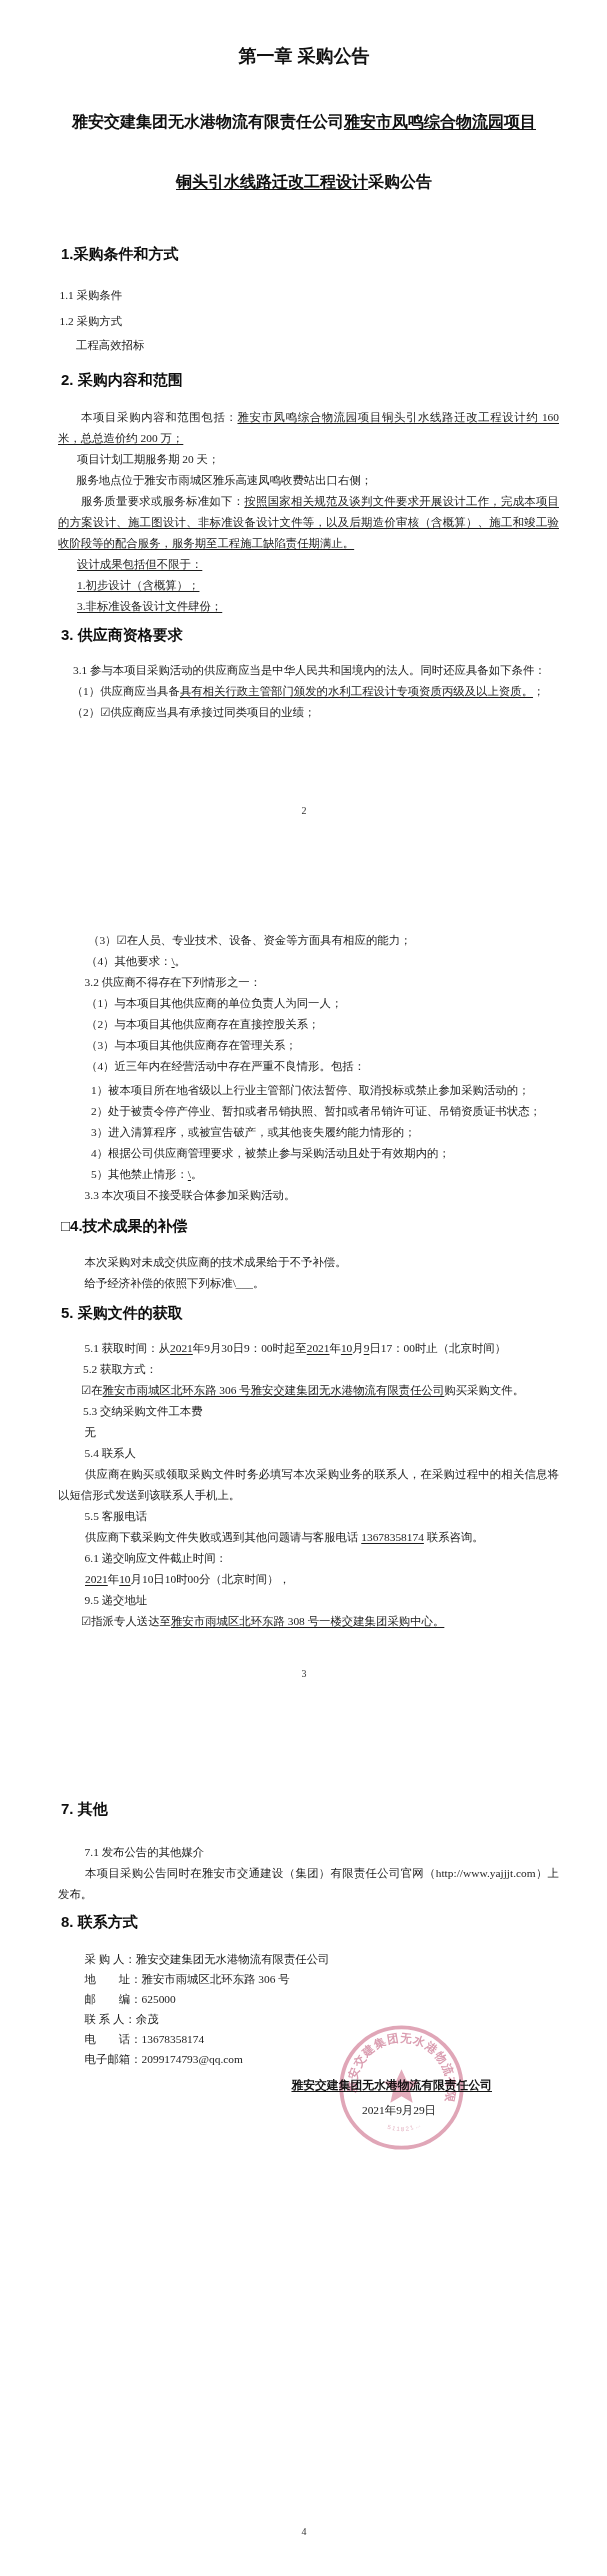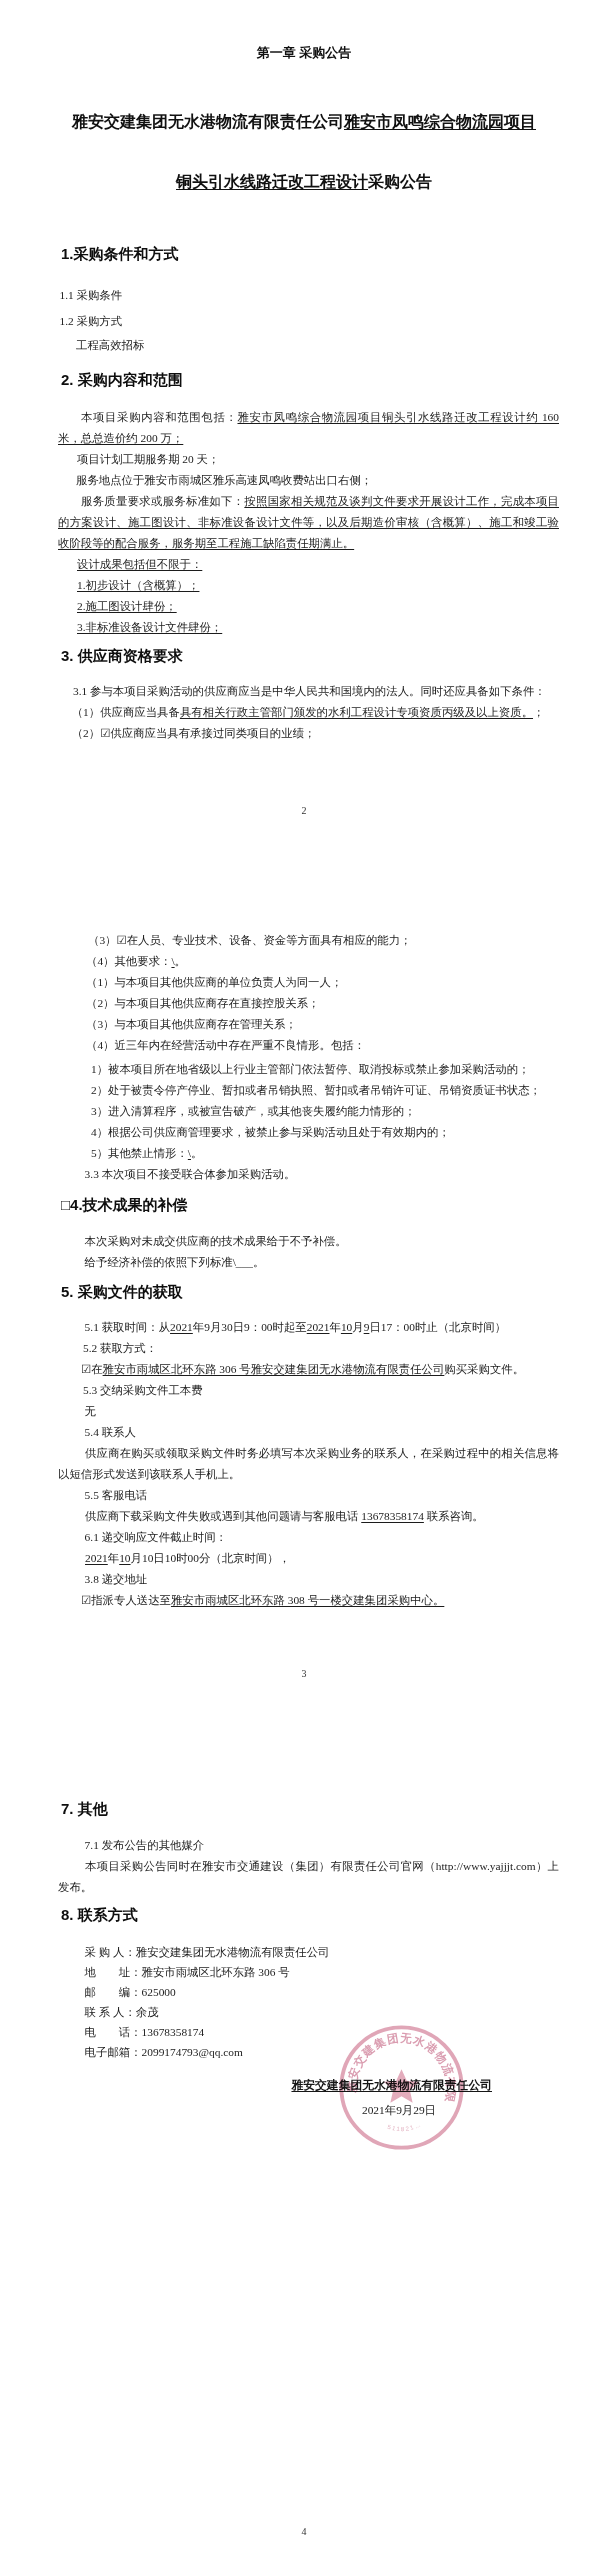--- a/index.html
+++ b/index.html
@@ -1,20 +1,20 @@
 <!DOCTYPE html>
 <html style="font-size:12px"><head>
 <meta charset="utf-8">
 <style>
   html,body{margin:0;padding:0;background:#ffffff;}
   .page{position:relative;width:608px;height:2576px;background:#fff;margin:0 auto;
         font-family:"Liberation Serif","DejaVu Serif",serif;color:#1c1c1c;overflow:hidden;}
   .center-line{position:absolute;left:0;width:608px;text-align:center;}
   .chapter-title{top:44px;font-family:"Liberation Sans","DejaVu Sans",sans-serif;
-        font-weight:bold;font-size:13px;color:#111;}
+        font-weight:bold;font-size:18px;color:#111;}
   .doc-title{font-family:"Liberation Sans","DejaVu Sans",sans-serif;font-weight:bold;
         font-size:16px;color:#111;}
   .doc-title-1{top:112px;}
   .doc-title-2{top:172px;}
   .flow{position:absolute;left:58px;width:501px;}
   #flow1{top:242px;}
   #flow2{top:930px;}
   #flow3{top:1797px;}
   .bl{font-size:11.4px;line-height:21px;text-align:justify;color:#1c1c1c;}
   .hd{font-family:"Liberation Sans","DejaVu Sans",sans-serif;font-weight:bold;
@@ -45,33 +45,33 @@
       <div class="bl" style="padding-left: 1.5px; margin-bottom: 4.6px;"><span>1.1 采购条件</span></div>
       <div class="bl" style="padding-left: 1.5px; margin-bottom: 3px;"><span>1.2 采购方式</span></div>
       <div class="bl" style="padding-left: 18px;"><span>工程高效招标</span></div>
       <div class="bl hd" style="padding-left: 3px; margin-top: 12px; margin-bottom: 16.7px;"><span>2. 采购内容和范围</span></div>
       <div class="bl" style="text-indent: 23px;"><span>本项目采购内容和范围包括：</span><span class="u">雅安市凤鸣综合物流园项目铜头引水线路迁改工程设计约 160 米，总总造价约 200 万；</span></div>
       <div class="bl" style="padding-left: 19px;"><span>项目计划工期服务期 20 天；</span></div>
       <div class="bl" style="padding-left: 18px;"><span>服务地点位于雅安市雨城区雅乐高速凤鸣收费站出口右侧；</span></div>
       <div class="bl" style="text-indent: 23px;"><span>服务质量要求或服务标准如下：</span><span class="u">按照国家相关规范及谈判文件要求开展设计工作，完成本项目的方案设计、施工图设计、非标准设备设计文件等，以及后期造价审核（含概算）、施工和竣工验收阶段等的配合服务，服务期至工程施工缺陷责任期满止。</span></div>
       <div class="bl" style="padding-left: 19px;"><span class="u">设计成果包括但不限于：</span></div>
       <div class="bl" style="padding-left: 19px;"><span class="u">1.初步设计（含概算）；</span></div>
-      <div class="bl" style="padding-left: 19px;"><span class="u">2.施工图设计肆份；</span></div>
       <div class="bl" style="padding-left: 19px;"><span class="u">3.非标准设备设计文件肆份；</span></div>
       <div class="bl hd" style="padding-left: 3px; margin-top: 6px; margin-bottom: 13.7px;"><span>3.  供应商资格要求</span></div>
       <div class="bl" style="padding-left: 15px;"><span>3.1 参与本项目采购活动的供应商应当是中华人民共和国境内的法人。同时还应具备如下条件：</span></div>
       <div class="bl" style="padding-left: 13.7px;"><span>（1）供应商应当具备</span><span class="u">具有相关行政主管部门颁发的水利工程设计专项资质丙级及以上资质。</span><span>；</span></div>
       <div class="bl" style="padding-left: 13.7px;"><span>（2）☑供应商应当具有承接过同类项目的业绩；</span></div>
     </div>
 
   <div id="pn2" class="pagenum">2</div>
 
   <div id="flow2" class="flow">
       <div class="bl" style="padding-left: 30px;"><span>（3）☑在人员、专业技术、设备、资金等方面具有相应的能力；</span></div>
       <div class="bl" style="padding-left: 28px;"><span>（4）其他要求：</span><span class="u">\</span><span>。</span></div>
+      <div class="bl" style="padding-left: 26.6px;"><span>3.2  供应商不得存在下列情形之一：</span></div>
       <div class="bl" style="padding-left: 28px;"><span>（1）与本项目其他供应商的单位负责人为同一人；</span></div>
       <div class="bl" style="padding-left: 28px;"><span>（2）与本项目其他供应商存在直接控股关系；</span></div>
       <div class="bl" style="padding-left: 28px;"><span>（3）与本项目其他供应商存在管理关系；</span></div>
       <div class="bl" style="padding-left: 28px;"><span>（4）近三年内在经营活动中存在严重不良情形。包括：</span></div>
       <div class="bl" style="padding-left: 33px; margin-top: 3px;"><span>1）被本项目所在地省级以上行业主管部门依法暂停、取消投标或禁止参加采购活动的；</span></div>
       <div class="bl" style="padding-left: 33px;"><span>2）处于被责令停产停业、暂扣或者吊销执照、暂扣或者吊销许可证、吊销资质证书状态；</span></div>
       <div class="bl" style="padding-left: 33px;"><span>3）进入清算程序，或被宣告破产，或其他丧失履约能力情形的；</span></div>
       <div class="bl" style="padding-left: 33px;"><span>4）根据公司供应商管理要求，被禁止参与采购活动且处于有效期内的；</span></div>
       <div class="bl" style="padding-left: 33px;"><span>5）其他禁止情形：</span><span class="u">\</span><span>。</span></div>
       <div class="bl" style="padding-left: 26.6px;"><span>3.3  本次项目不接受联合体参加采购活动。</span></div>
@@ -83,28 +83,28 @@
       <div class="bl" style="padding-left: 25px;"><span>5.2 获取方式：</span></div>
       <div class="bl" style="padding-left: 23px;"><span>☑在</span><span class="u">雅安市雨城区北环东路 306 号雅安交建集团无水港物流有限责任公司</span><span>购买采购文件。</span></div>
       <div class="bl" style="padding-left: 25px;"><span>5.3 交纳采购文件工本费</span></div>
       <div class="bl" style="padding-left: 26.6px;"><span>无</span></div>
       <div class="bl" style="padding-left: 26.6px;"><span>5.4 联系人</span></div>
       <div class="bl" style="text-indent: 27px;"><span>供应商在购买或领取采购文件时务必填写本次采购业务的联系人，在采购过程中的相关信息将以短信形式发送到该联系人手机上。</span></div>
       <div class="bl" style="padding-left: 26.6px;"><span>5.5 客服电话</span></div>
       <div class="bl" style="text-indent: 27px;"><span>供应商下载采购文件失败或遇到其他问题请与客服电话 </span><span class="u">13678358174</span><span> 联系咨询。</span></div>
       <div class="bl" style="padding-left: 26.6px;"><span>6.1 递交响应文件截止时间：</span></div>
       <div class="bl" style="padding-left: 27px;"><span class="u">2021</span><span>年</span><span class="u">10</span><span>月10日10时00分（北京时间），</span></div>
-      <div class="bl" style="padding-left: 26.6px;"><span>3.8 递交地址</span></div>
+      <div class="bl" style="padding-left: 26.6px;"><span>9.5 递交地址</span></div>
       <div class="bl" style="padding-left: 23px;"><span>☑指派专人送达至</span><span class="u">雅安市雨城区北环东路 308 号一楼交建集团采购中心。</span></div>
     </div>
 
   <div id="pn3" class="pagenum">3</div>
 
   <div id="flow3" class="flow">
-      <div class="bl hd" style="padding-left: 3px; margin-bottom: 15px;"><span>7. 其他</span></div>
+      <div class="bl hd" style="padding-left: 3px; margin-bottom: 22px;"><span>7. 其他</span></div>
       <div class="bl" style="padding-left: 26.6px;"><span>7.1 发布公告的其他媒介</span></div>
       <div class="bl" style="text-indent: 27px;"><span>本项目采购公告同时在雅安市交通建设（集团）有限责任公司官网（http://www.yajjjt.com）上发布。</span></div>
       <div class="bl hd" style="padding-left: 3px; margin-top: 4.6px; margin-bottom: 16.7px;"><span>8. 联系方式</span></div>
       <div class="bl" style="padding-left: 26.6px; line-height: 20px;"><span>采 购 人：雅安交建集团无水港物流有限责任公司</span></div>
       <div class="bl" style="padding-left: 26.6px; line-height: 20px;"><span>地　　址：雅安市雨城区北环东路 306 号</span></div>
       <div class="bl" style="padding-left: 26.6px; line-height: 20px;"><span>邮　　编：625000</span></div>
       <div class="bl" style="padding-left: 26.6px; line-height: 20px;"><span>联 系 人：余茂</span></div>
       <div class="bl" style="padding-left: 26.6px; line-height: 20px;"><span>电　　话：13678358174</span></div>
       <div class="bl" style="padding-left: 26.6px; line-height: 20px;"><span>电子邮箱：2099174793@qq.com</span></div>
     </div>

